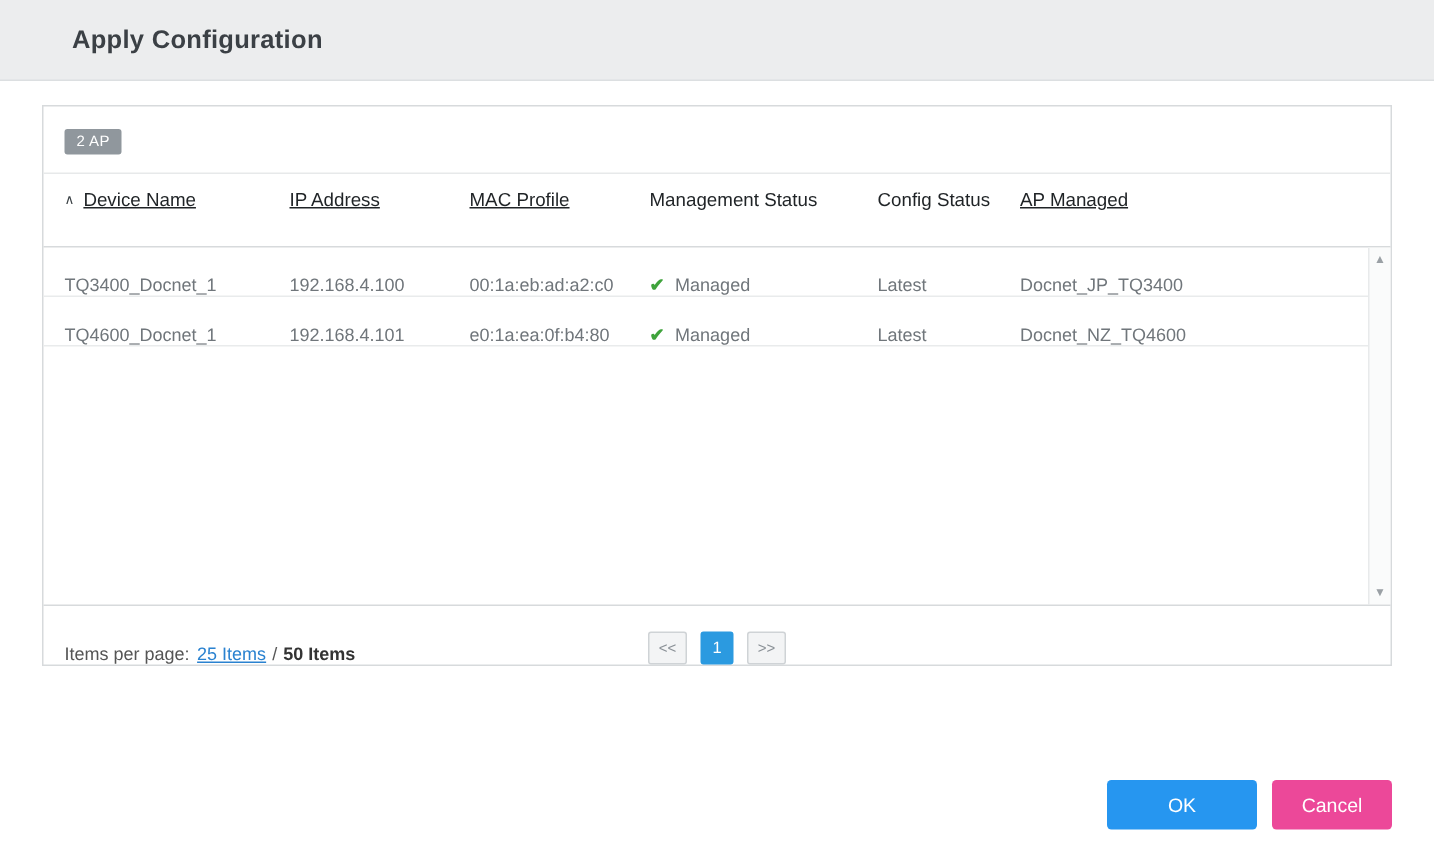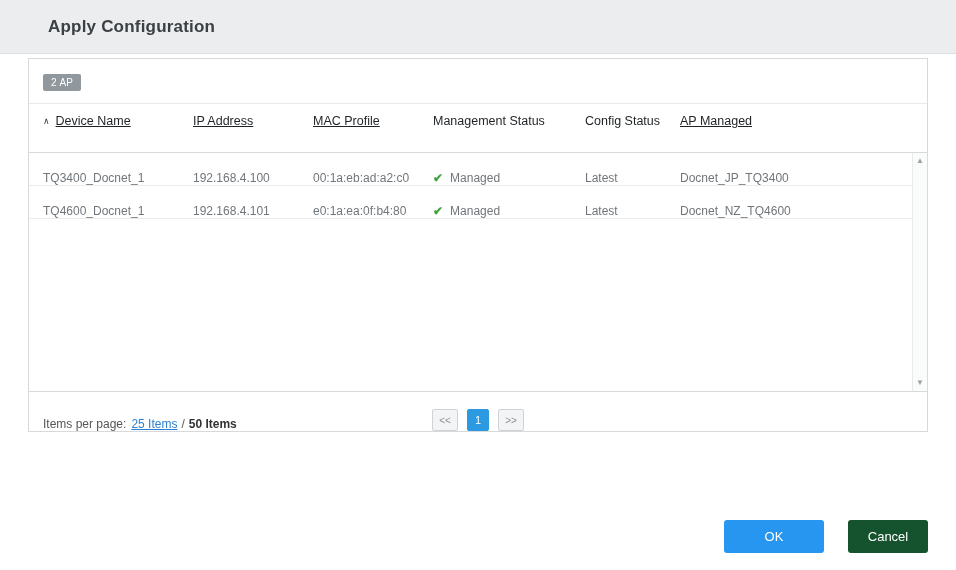--- a/index.html
+++ b/index.html
@@ -33,21 +33,21 @@
   .message {
     padding: 22px 28px 18px 28px;
     font-size: 13px;
     color: #333;
     line-height: 1.95;
     max-width: 935px;
   }
 
   
   .table-panel {
-    margin: 4px 28px;
+    margin: 16px 28px;
     border: 1px solid #d7dadc;
     background: #fff;
   }
   .badge-row { padding: 13px 14px 12px 14px; }
   .badge {
     display: inline-block;
     background: #90979d;
     color: #fff;
     font-size: 10px;
     padding: 3px 8px;
@@ -152,33 +152,33 @@
     color: #fff;
     font-size: 11px;
   }
 
   
   .actions {
     position: absolute;
     right: 28px;
     bottom: 17px;
     display: flex;
-    gap: 24px;
+    gap: 10px;
   }
   .btn {
     height: 33px;
     border: none;
     border-radius: 3px;
     font-size: 13px;
     color: #fff;
     cursor: pointer;
     font-family: inherit;
   }
   .btn.ok { width: 100px; background: #2696f0; }
-  .btn.cancel { width: 80px; background: #14532d; }
+  .btn.cancel { width: 80px; background: #ec4899; }
 </style>
 </head>
 <body>
 
 <div class="dialog">
 
   <div class="dialog-header">
     <h1>Apply Configuration</h1>
   </div>
 

